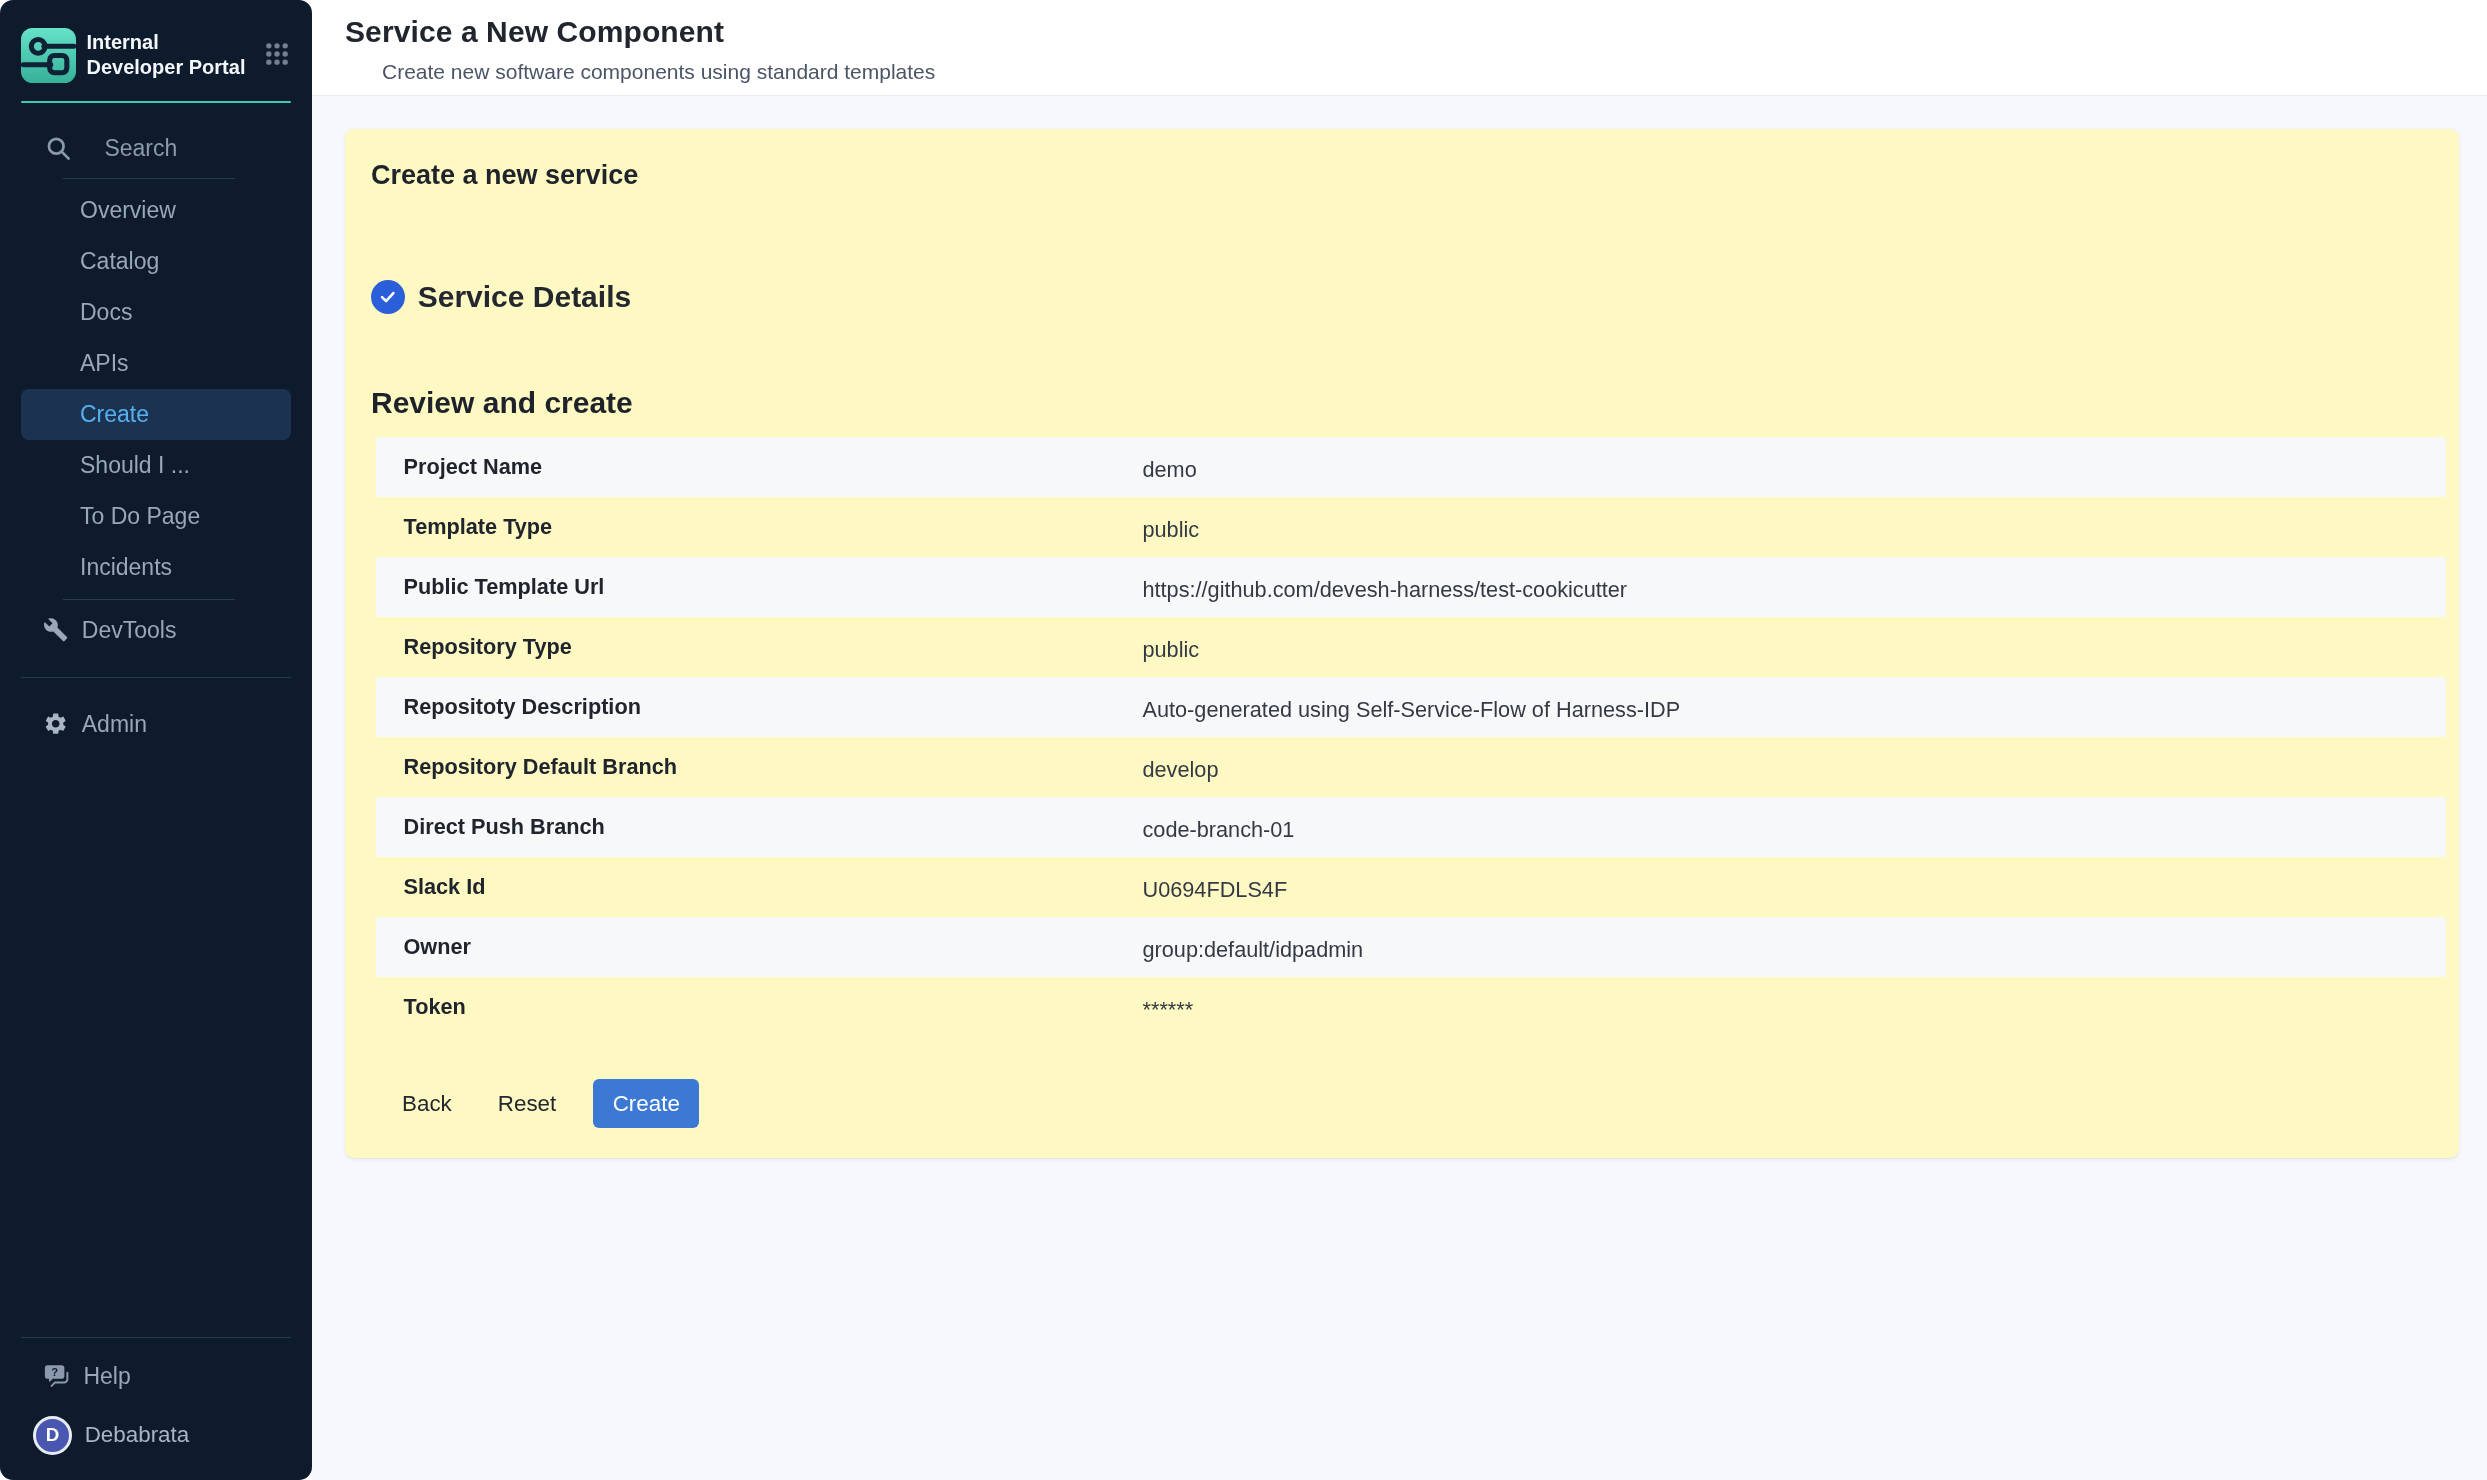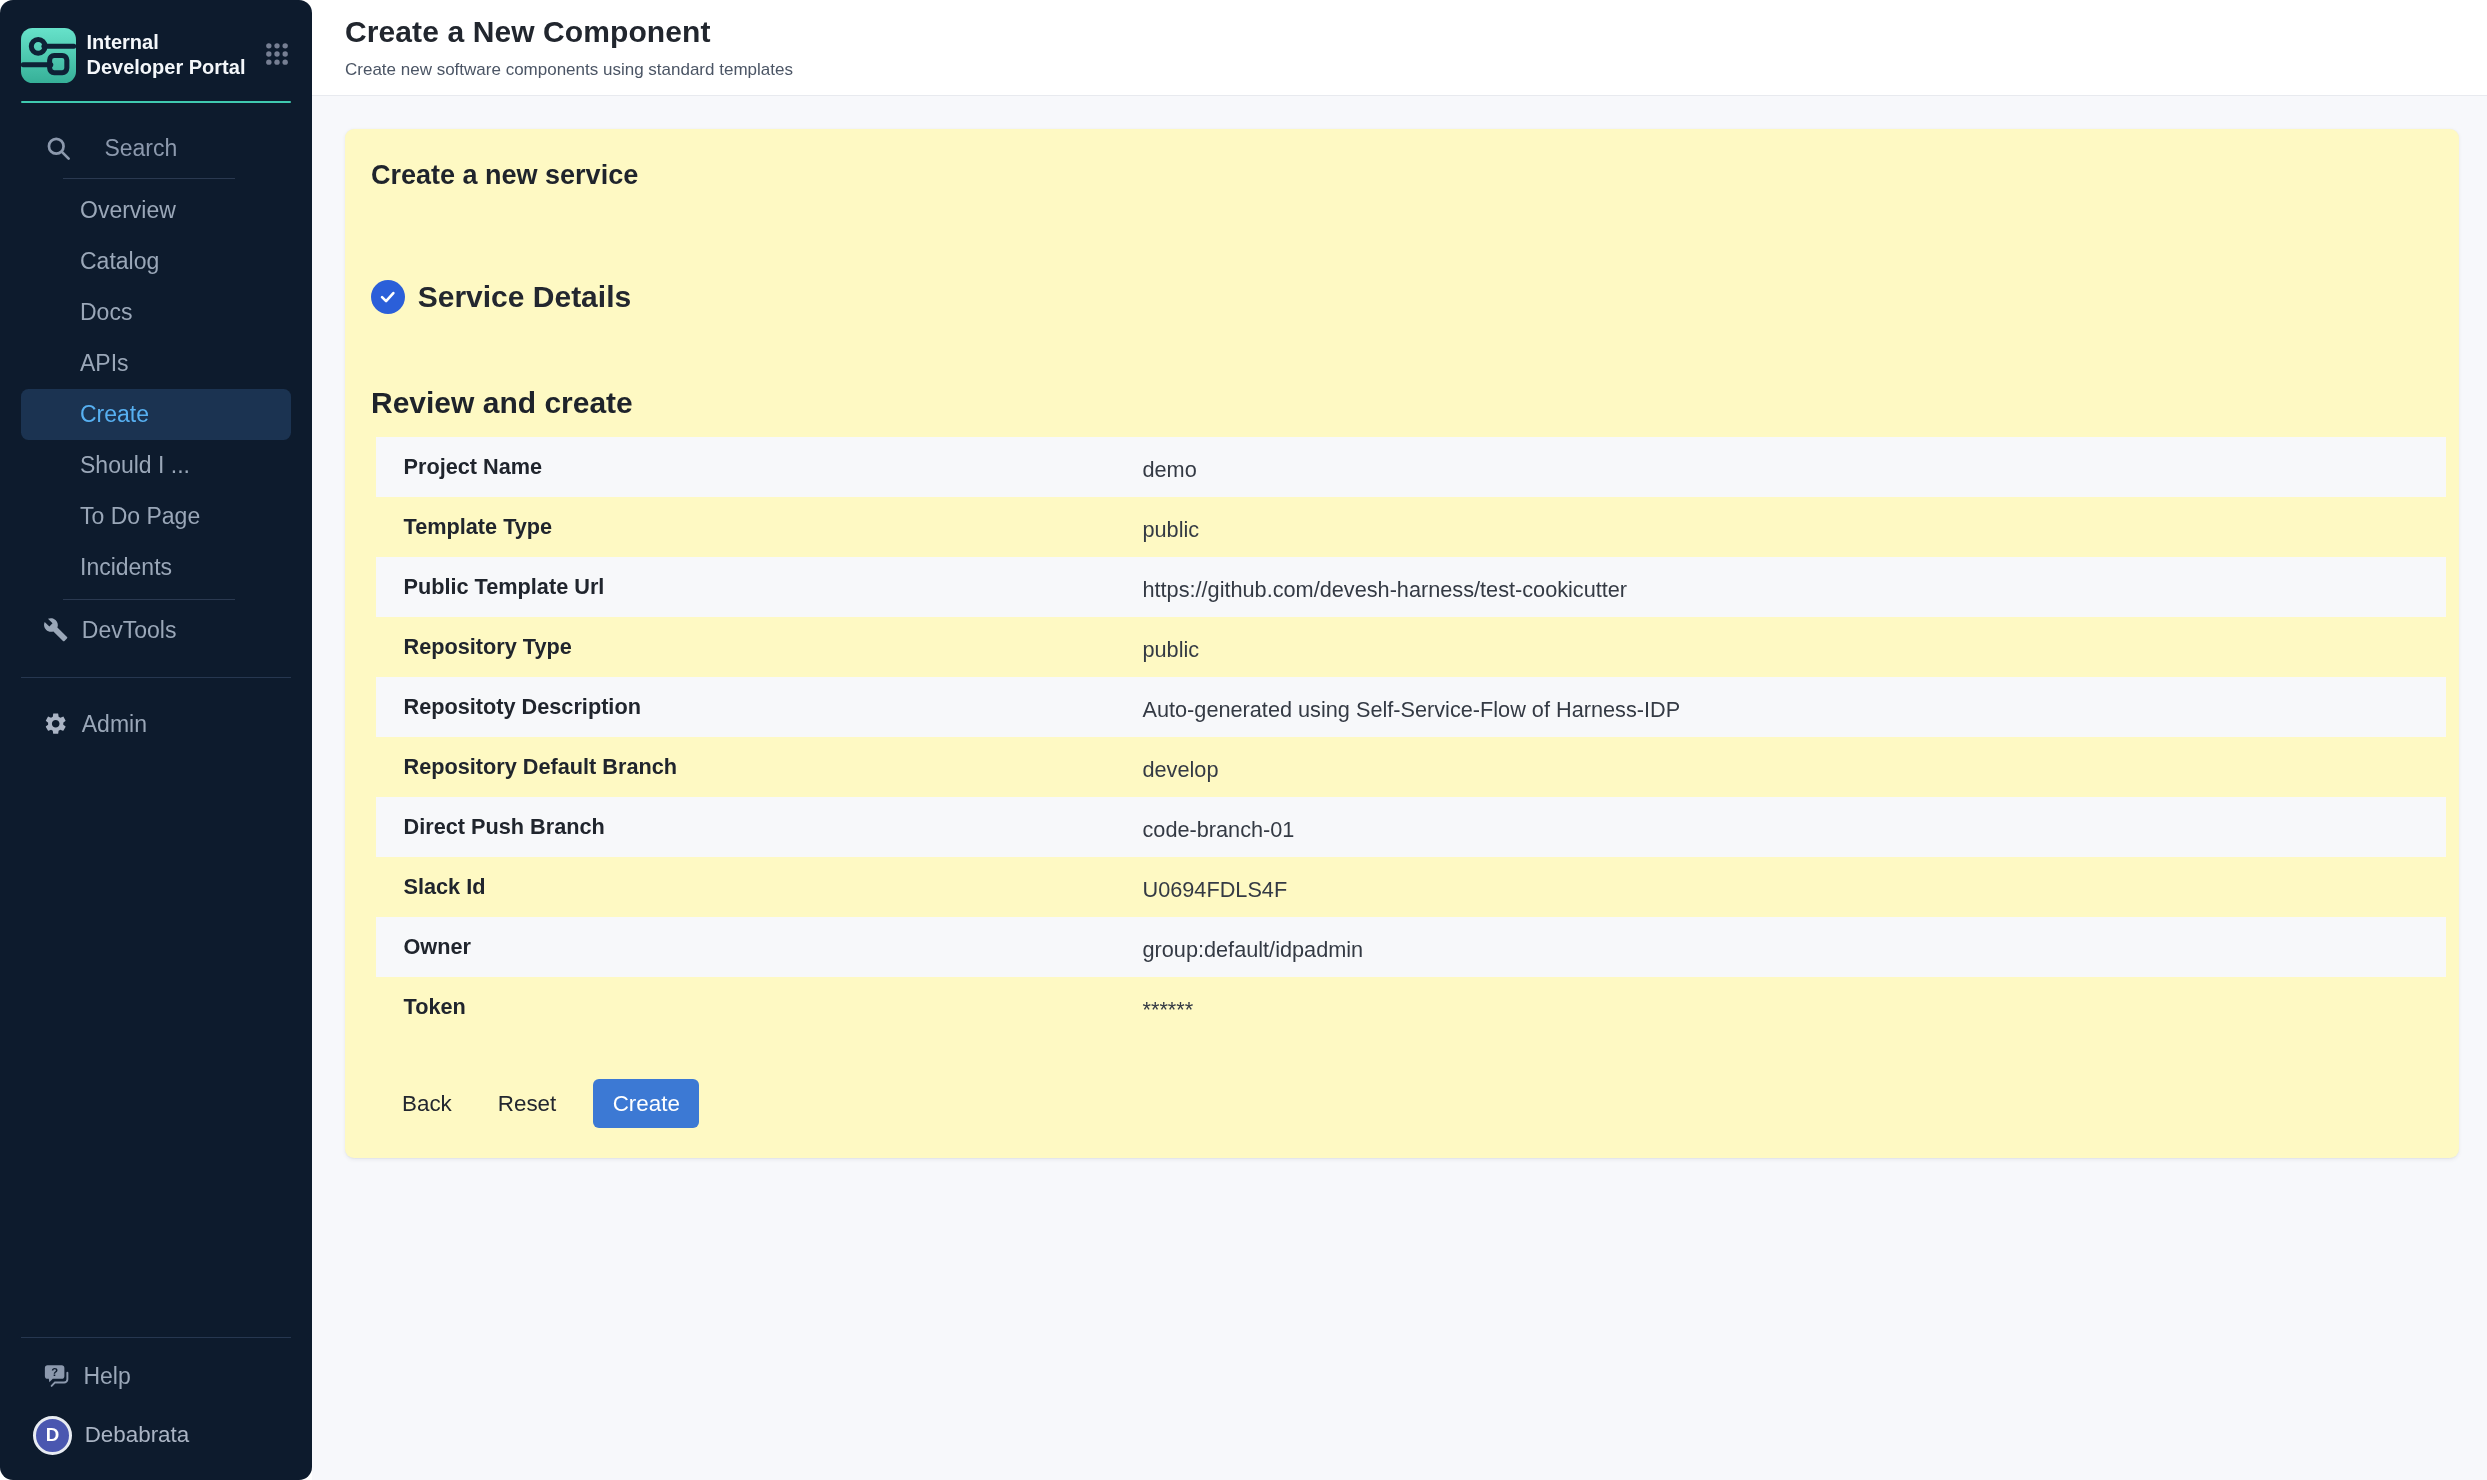--- a/index.html
+++ b/index.html
@@ -83,21 +83,21 @@
   }
   .user-name{margin-left:12.7px;font-size:22.4px;color:#aab4c4;}
 
   
   .main{flex:1;display:flex;flex-direction:column;height:1480px;}
   .page-header{
     height:96px;background:#fff;border-bottom:0.7px solid var(--header-border);
     padding:15px 0 0 33px;flex:none;
   }
   .page-title{font-size:30px;font-weight:700;color:#21262e;letter-spacing:0.1px;}
-  .page-subtitle{margin-top:10.5px;font-size:17px;color:var(--muted-text);}
+  .page-subtitle{margin-top:10.5px;font-size:21px;color:var(--muted-text);margin-left:37px;}
   .content{flex:1;background:var(--content-bg);padding:33px 0 0 33px;}
 
   .card{
     width:2114px;height:1029px;background:#fef9c3;border-radius:9px;
     box-shadow:0 1.5px 4.5px rgba(20,30,50,.06),0 0.7px 1.5px rgba(20,30,50,.04);
     padding:31px 0 0 26px;
   }
   .card-title{font-size:27px;font-weight:600;color:#1f242c;height:32px;}
   .step-row{margin-top:88px;display:flex;align-items:center;height:34px;}
   .check-circle{
@@ -221,21 +221,21 @@
     <div class="avatar">
       <span>D</span>
     </div>
     <span class="user-name">Debabrata</span>
   </div>
 </aside>
 
 <div class="main">
 
   <header class="page-header">
-    <div class="page-title">Create a New Component</div>
+    <div class="page-title">Service a New Component</div>
     <div class="page-subtitle">Create new software components using standard templates</div>
   </header>
 
   <section class="content">
     <div class="card">
 
       <div class="card-title">Create a new service</div>
 
       <div class="step-row">
         <div class="check-circle">

